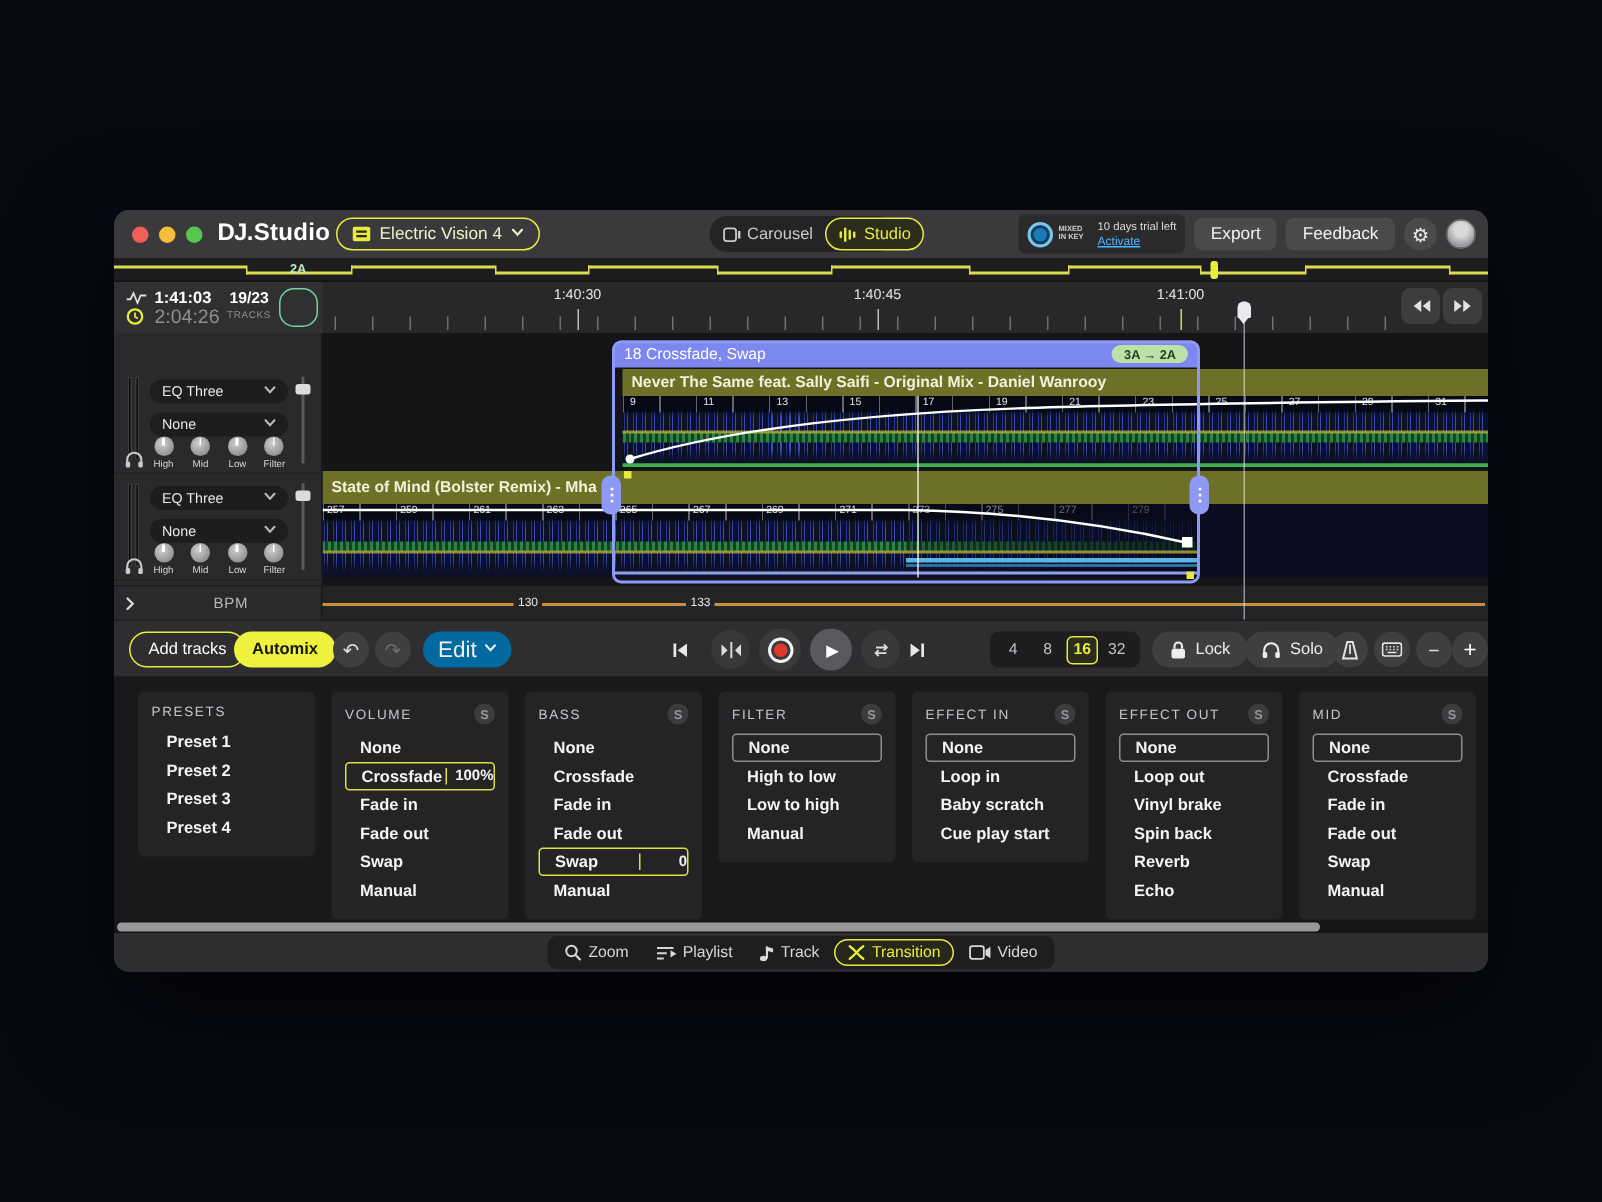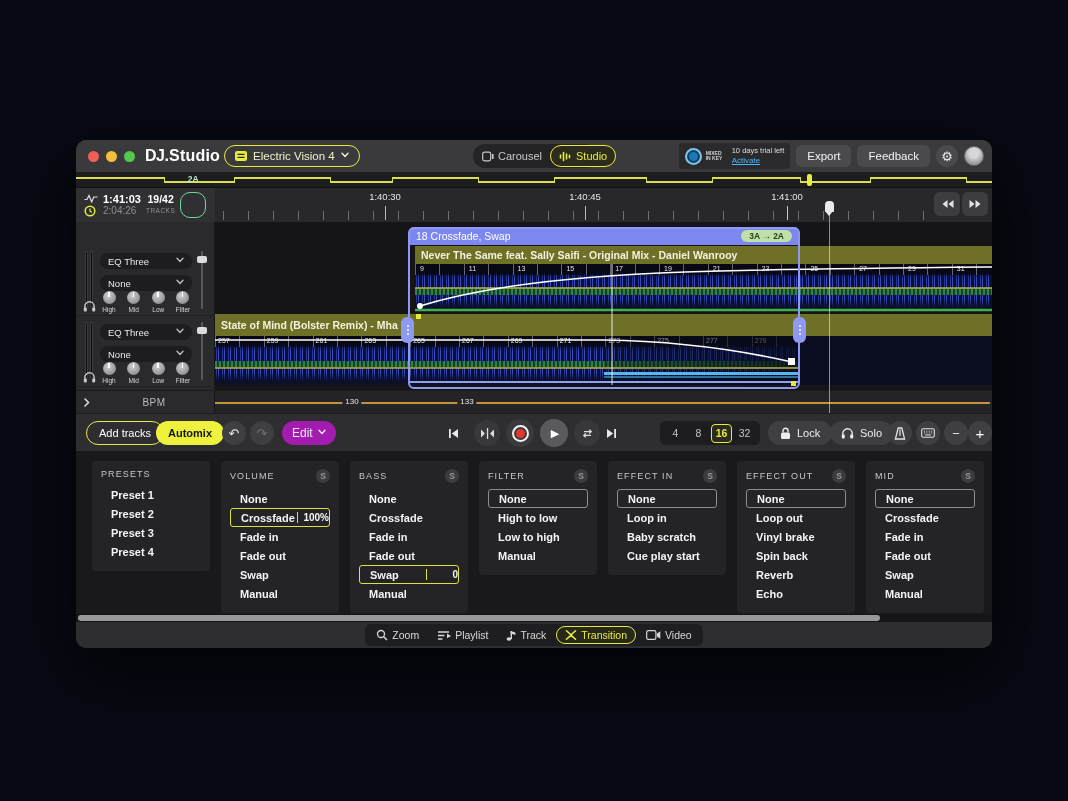--- a/index.html
+++ b/index.html
@@ -34,21 +34,21 @@
   .minivert { position:absolute; width:1px; background:#d9dd4e; }
   .minimark { position:absolute; left:731px; top:2px; width:5px; height:12px; border-radius:2px; background:#e8ee3c; }
 
   
   .rulerrow { position:absolute; left:0; top:48px; width:916px; height:34px; background:#28282a; }
   .info { position:absolute; left:0; top:0; width:139px; height:34px; background:#303032; display:flex; align-items:center; padding:0 4px 0 8px; gap:5px; }
   .infoicons { display:flex; flex-direction:column; gap:2px; color:#ddd; }
   .infoicons .clk { color:#e7ec3c; }
   .timecol { line-height:11px; }
   .bigtime { font-size:11px; font-weight:700; color:#fff; }
-  .subtime { font-size:10px; color:#8f8f92; }
+  .subtime { font-size:13px; color:#8f8f92; }
   .trackcol { line-height:11px; text-align:center; }
   .trackcnt { font-size:10.5px; font-weight:700; color:#fff; }
   .tracklbl { font-size:6.5px; color:#8f8f92; letter-spacing:.5px; }
   .keybadge { width:26px; height:26px; border:1px solid #6fd6a0; border-radius:10px; display:flex; flex-direction:column; align-items:center; justify-content:center; line-height:9px; color:#bfe9c9;gap:43px; }
   .keybadge .k1{font-size:8.5px;font-weight:800;} .keybadge .k2{font-size:13px;}
   .ruler { position:absolute; left:139px; top:0; width:777px; height:34px; overflow:hidden; }
   .tick { position:absolute; bottom:2px; width:1px; background:#6f6f72; }
   .tick.major { background:#b9b9bc; }
   .tick.accent { background:#d9d94a; }
   .rlabel { position:absolute; top:3px; transform:translateX(-50%); font-size:9.5px; color:#e6e6e6; }
@@ -105,21 +105,21 @@
   .bpmval { position:absolute; top:6px; transform:translateX(-50%); background:#242426; padding:0 3px; font-size:8px; color:#e6e6e6; z-index:2; }
 
   
   .toolbar { position:absolute; left:0; top:273px; width:916px; height:38px; background:#2e2e30; border-top:1px solid #1d1d1f; }
   .tb { position:absolute; top:7px; height:24px; display:flex; align-items:center; justify-content:center; cursor:pointer; }
   .pillbtn { border-radius:13px; padding:0 12px; font-size:11px; }
   .addtracks { left:10px; border:1px solid #e7ec3c; color:#fff; }
   .automix { left:80px; background:#eef23c; color:#151508; font-weight:700; }
   .roundbtn { width:24px; height:24px; border-radius:50%; background:#3f3f42; color:#e3e3e3; font-size:13px; }
   .undo { left:146px; } .redo { left:174px; color:#6f6f72; }
-  .editbtn { left:206px; background:#a21caf; border-radius:12px; padding:0 10px; gap:5px; color:#ededed; font-size:12px; }
+  .editbtn { left:206px; background:#0369a1; border-radius:12px; padding:0 10px; gap:5px; color:#ededed; font-size:15px; }
   .tr-skipstart { left:372px; color:#e8e8e8; }
   .tr-split { left:398px; width:26px; height:26px; top:6px; border-radius:50%; background:#38383b; color:#dcdcdc; }
   .tr-rec { left:430px; width:28px; height:28px; top:5px; border-radius:50%; background:#3a3a3d; }
   .recring { width:17px; height:17px; border:2px solid #f2f2f2; border-radius:50%; display:flex; align-items:center; justify-content:center; }
   .recdot { width:9px; height:9px; border-radius:50%; background:#e0382b; }
   .tr-play { left:464px; width:28px; height:28px; top:5px; border-radius:50%; background:#5a5a5e; color:#fff; font-size:11px; padding-left:2px; }
   .tr-loop { left:498px; width:26px; height:26px; top:6px; border-radius:50%; background:#38383b; color:#dcdcdc; }
   .tr-skipend { left:530px; color:#e8e8e8; }
   .gridbox { left:584px; width:100px; background:#1d1d1f; border-radius:6px; gap:2px; padding:0 4px; }
   .gnum { width:21px; height:19px; display:flex; align-items:center; justify-content:center; font-size:10.5px; color:#c3c3c6; border-radius:4px; cursor:pointer; }
@@ -256,21 +256,21 @@
               <circle cx="6" cy="6" r="4.8" fill="none" stroke="currentColor" stroke-width="1.5"></circle>
               <path d="M6 3.4 V6.2 L7.9 7.3" stroke="currentColor" stroke-width="1.2" fill="none"></path>
             </svg>
           </span>
       </div>
       <div class="timecol">
         <div class="bigtime">1:41:03</div>
         <div class="subtime">2:04:26</div>
       </div>
       <div class="trackcol">
-        <div class="trackcnt">19/42</div>
+        <div class="trackcnt">19/23</div>
         <div class="tracklbl">TRACKS</div>
       </div>
       <div class="keybadge">
         <span class="k1">2A</span>
         <span class="k2">Ebm</span>
       </div>
     </div>
     <div class="ruler">
       <div id="ticks">
           <div class="tick" style="left: 8px; height: 9px;"></div>

